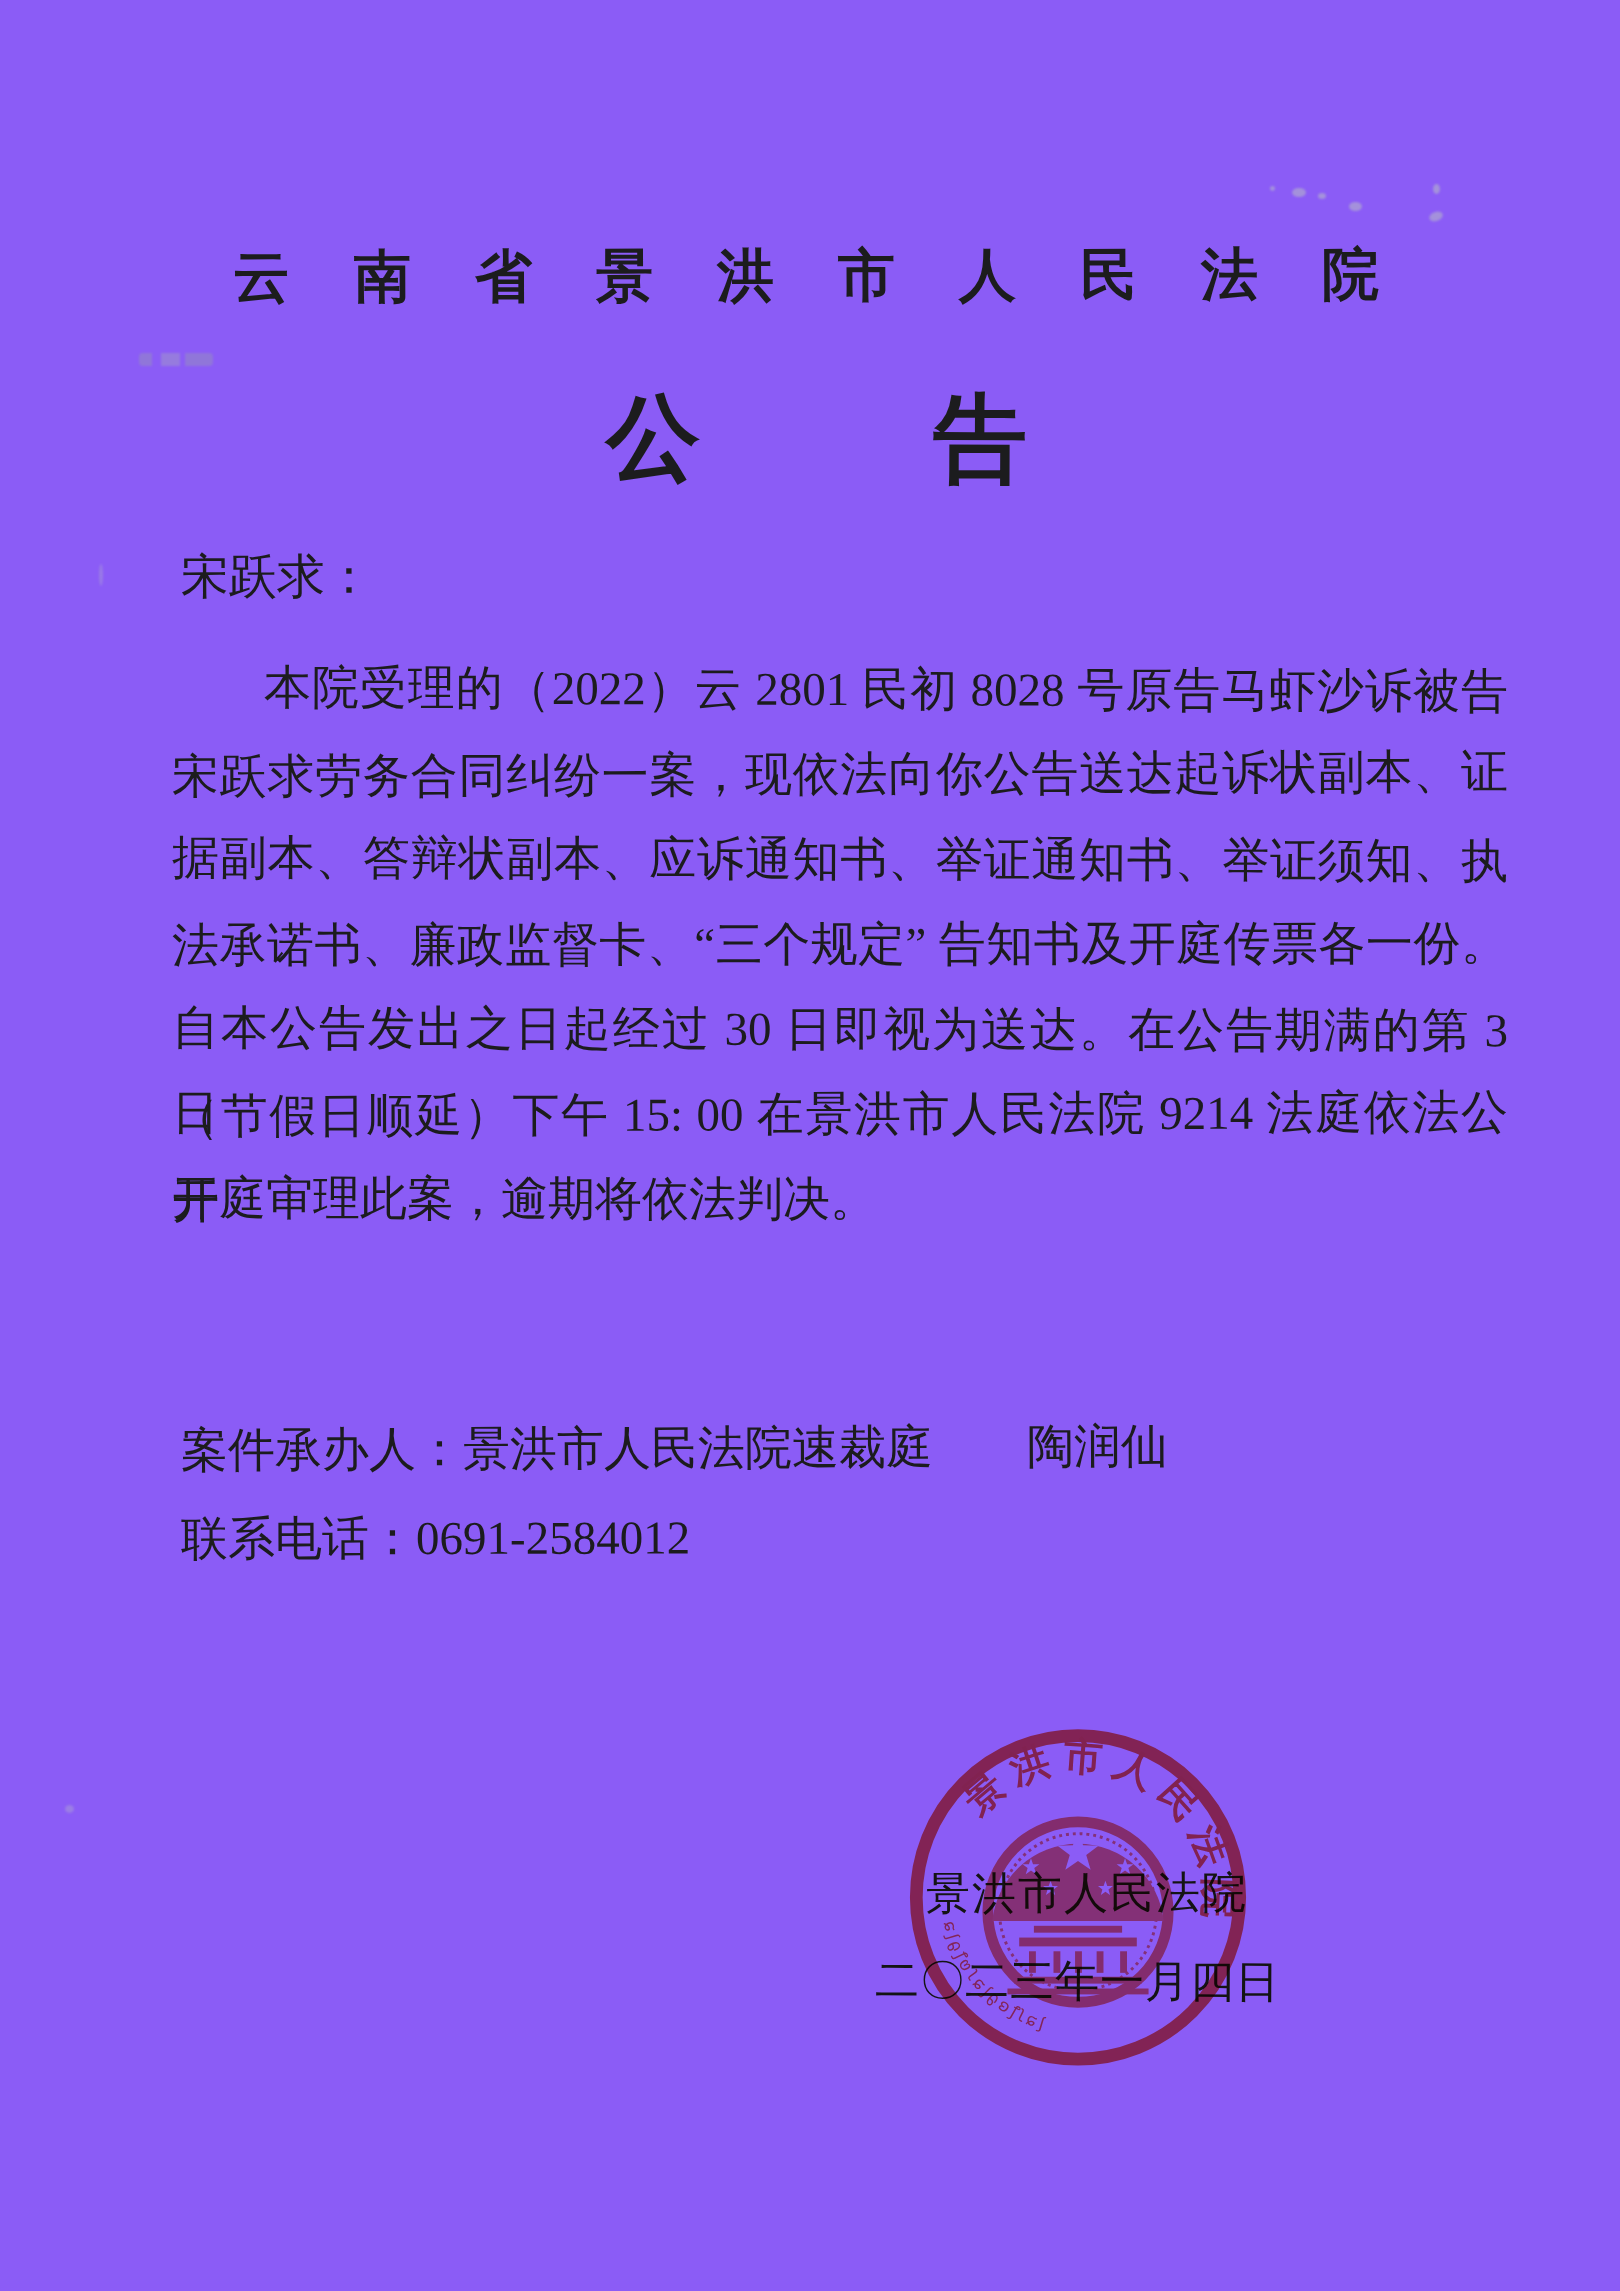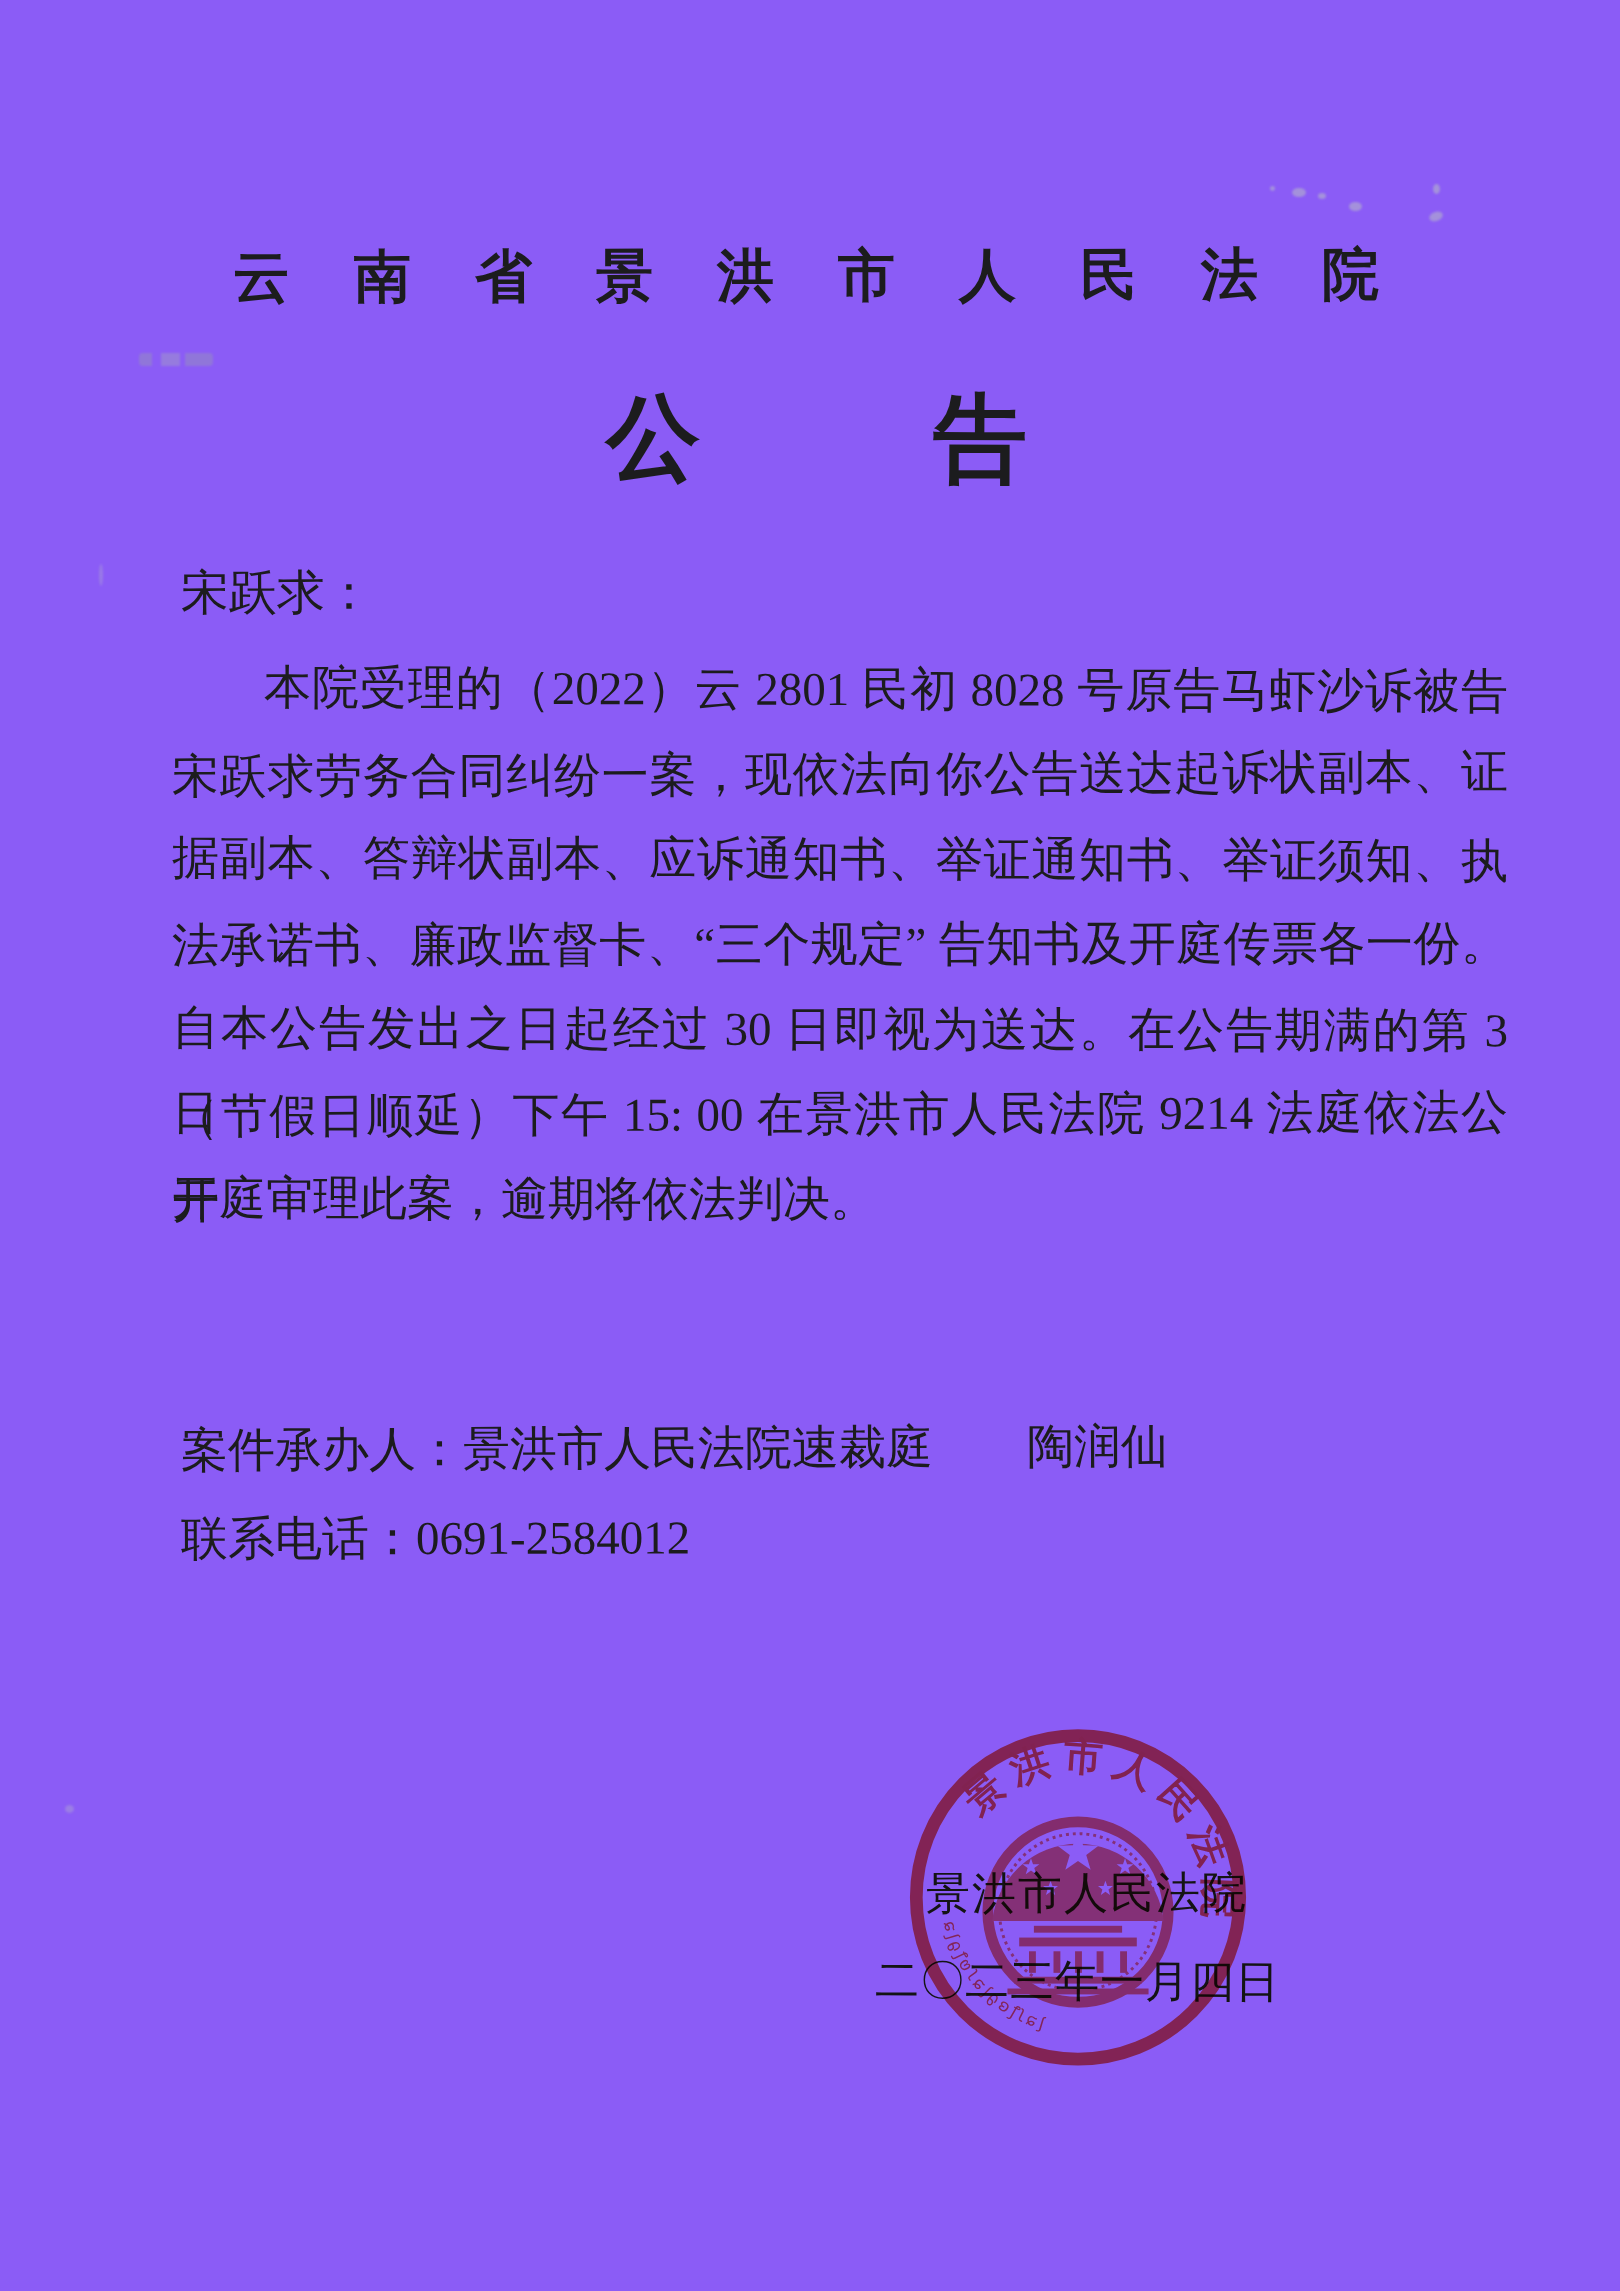--- a/index.html
+++ b/index.html
@@ -19,21 +19,21 @@
     transform:rotate(-0.15deg);
   }
   .notice-title{
     position:absolute;left:606px;top:392px;
     font-size:94px;font-weight:bold;line-height:1;
     letter-spacing:233px;white-space:nowrap;
     transform:rotate(0.2deg);
   }
   
   .addressee{
-    position:absolute;left:181px;top:567px;
+    position:absolute;left:181px;top:551px;
     font-size:48px;line-height:1.1;
     transform:rotate(-0.2deg);
   }
   
   .body-lines{
     position:absolute;left:172px;top:647px;width:1336px;
   }
   .bl{
     height:85px;line-height:85px;
     font-size:47px;

